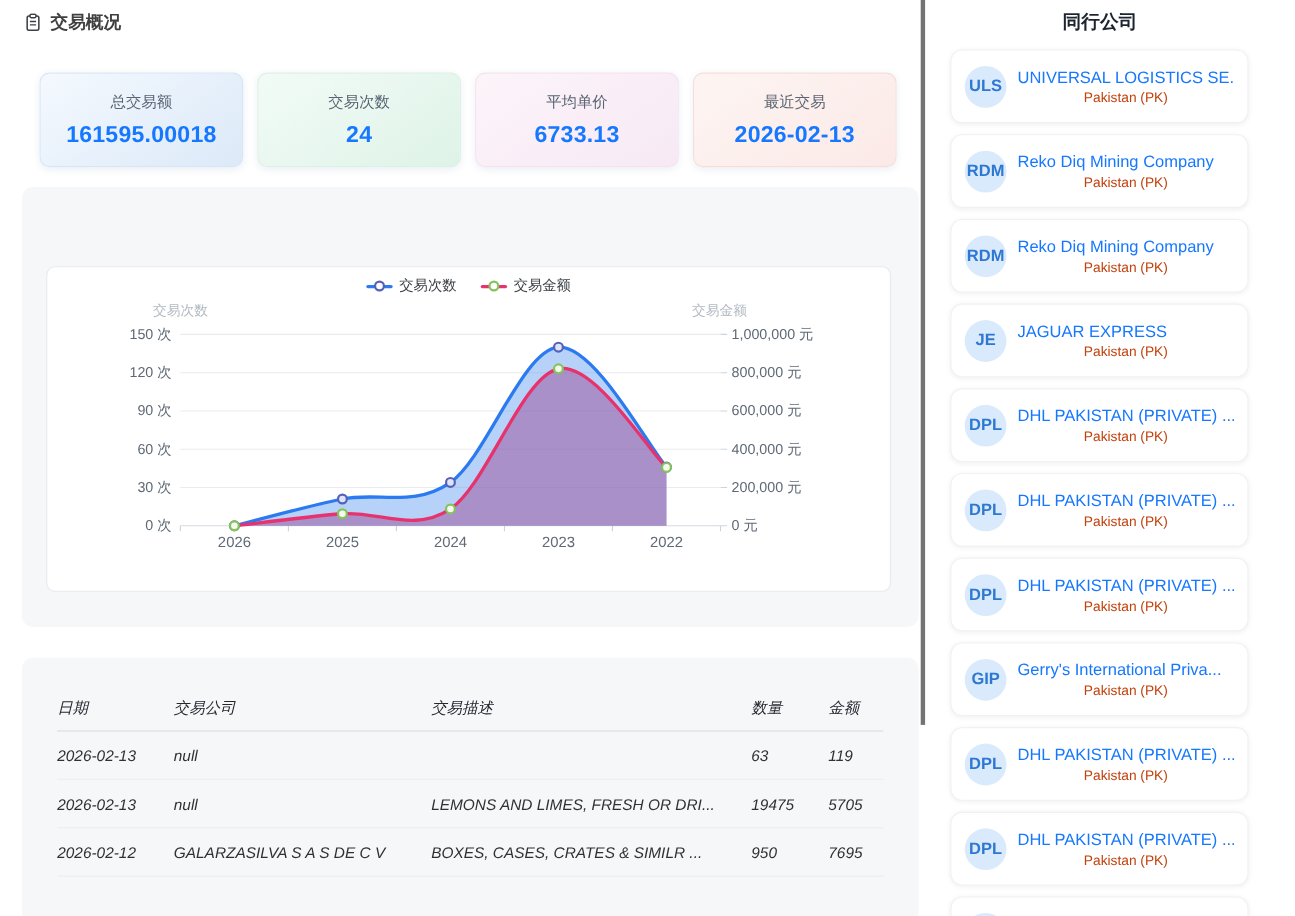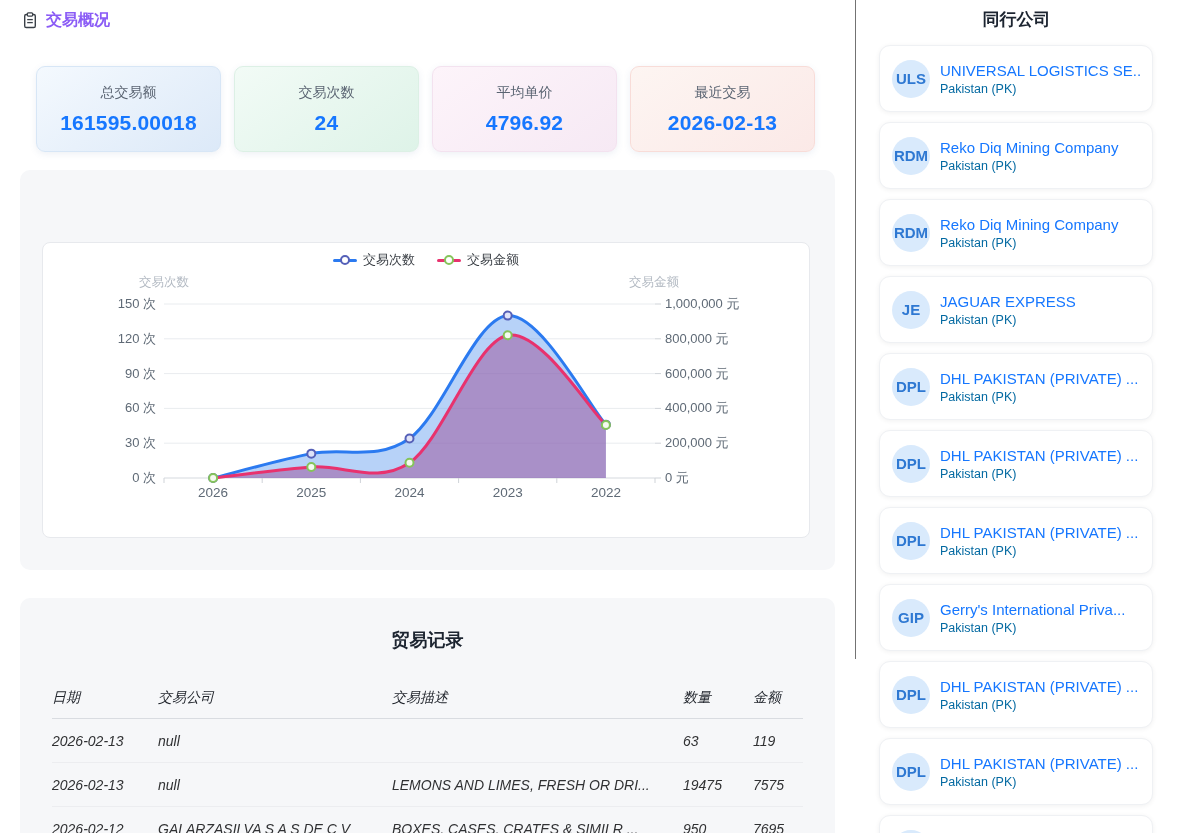--- a/index.html
+++ b/index.html
@@ -5,21 +5,21 @@
   html,body{margin:0;padding:0;}
   body{
     width:1177px;height:833px;overflow:hidden;position:relative;
     background:#ffffff;
     font-family:"Liberation Sans","DejaVu Sans",sans-serif;
     color:#303133;
   }
   
   .main{position:absolute;left:0;top:0;width:855px;height:833px;}
   .page-header{display:flex;align-items:center;gap:8px;padding:8px 0 0 22px;height:24px;}
-  .page-header .title{font-size:16px;font-weight:700;color:#8b5cf6;}
+  .page-header .title{font-size:16px;font-weight:700;color:#404040;}
   
   .stats-row{display:flex;gap:13px;padding:12px 16px 0 36px;}
   .stat-card{
     width:185px;height:86px;border-radius:9px;box-sizing:border-box;
     display:flex;flex-direction:column;align-items:center;justify-content:center;gap:9px;
     box-shadow:0 2px 7px rgba(80,110,160,.10);
     margin-top:22px;
   }
   .stat-card .label{font-size:14px;color:#5a6472;}
   .stat-card .value{font-size:21px;font-weight:700;color:#1677ff;letter-spacing:.2px;}
@@ -53,40 +53,40 @@
   .t-row{display:flex;align-items:center;height:43px;font-size:14px;font-style:italic;}
   .t-head{color:#23272e;border-bottom:1px solid #d9dce1;height:40px;}
   .t-body .t-row{border-bottom:1px solid #ecedf0;color:#303133;}
   .col-date{width:106px;}
   .col-company{width:234px;padding-right:8px;box-sizing:border-box;}
   .col-desc{flex:1;padding-right:10px;box-sizing:border-box;white-space:nowrap;overflow:hidden;}
   .col-qty{width:70px;margin-left:12px;}
   .col-amount{width:50px;}
   
   .sidebar{
-    position:absolute;left:855px;top:0;width:322px;height:659px;box-sizing:border-box;
-    border-left:1px solid #737373;background:#ffffff;
+    position:absolute;left:837px;top:0;width:322px;height:659px;box-sizing:border-box;
+    border-left:4px solid #737373;background:#ffffff;
   }
   .sidebar-title{font-size:17px;font-weight:700;color:#1c2430;text-align:center;margin:0;padding-top:8px;}
   .company-list{padding:14px 24px 0 23px;}
   .company-card{
     height:67px;border:1px solid #eff1f4;border-radius:11px;background:#fff;
     box-shadow:0 1px 5px rgba(0,0,0,.06);margin-bottom:10px;
     display:flex;align-items:center;padding:0 12px;box-sizing:border-box;gap:10px;cursor:pointer;
   }
   .company-avatar{
     width:38px;height:38px;border-radius:50%;background:#d9eafc;flex:0 0 38px;
     display:flex;align-items:center;justify-content:center;
     font-size:15px;font-weight:700;color:#2e78d2;
   }
   .company-info{flex:1;min-width:0;display:flex;flex-direction:column;gap:3px;}
   .company-name{
     font-size:15px;color:#1677ff;white-space:nowrap;overflow:hidden;cursor:pointer;
   }
-  .company-loc{font-size:12.5px;color:#0369a1;text-align:left;}
+  .company-loc{font-size:12.5px;color:#c2410c;text-align:center;}
 </style>
 </head>
 <body>
 
 <div class="main">
 
   <div class="page-header">
     <span style="display:inline-flex;">
       <svg width="16" height="17" viewBox="0 0 16 17">
         <rect x="2.7" y="2.5" width="10.6" height="13" rx="1.6" fill="none" stroke="#3a4048" stroke-width="1.4"></rect>
@@ -102,21 +102,21 @@
     <div class="stat-card theme-blue">
       <div class="label">总交易额</div>
       <div class="value">161595.00018</div>
     </div>
     <div class="stat-card theme-green">
       <div class="label">交易次数</div>
       <div class="value">24</div>
     </div>
     <div class="stat-card theme-purple">
       <div class="label">平均单价</div>
-      <div class="value">4796.92</div>
+      <div class="value">6733.13</div>
     </div>
     <div class="stat-card theme-red">
       <div class="label">最近交易</div>
       <div class="value">2026-02-13</div>
     </div>
   </div>
 
   <div class="chart-panel">
     <div class="chart-card">
       <div class="legend" id="chart-legend">
@@ -185,21 +185,20 @@
           <circle cx="170.1" cy="235" r="4" fill="#f4faef" stroke="#85c45a" stroke-width="2"></circle>
           <circle cx="268.3" cy="224.038" r="4" fill="#f4faef" stroke="#85c45a" stroke-width="2"></circle>
           <circle cx="366.5" cy="219.688" r="4" fill="#f4faef" stroke="#85c45a" stroke-width="2"></circle>
           <circle cx="464.7" cy="92.32000000000002" r="4" fill="#f4faef" stroke="#85c45a" stroke-width="2"></circle>
           <circle cx="562.9000000000001" cy="181.93" r="4" fill="#f4faef" stroke="#85c45a" stroke-width="2"></circle>
         </svg>
     </div>
   </div>
 
   <div class="table-panel">
-    <h2 class="panel-title">贸易记录</h2>
     <div class="trade-table">
       <div class="t-row t-head" id="table-head">
           <div class="col-date">日期</div>
           <div class="col-company">交易公司</div>
           <div class="col-desc">交易描述</div>
           <div class="col-qty">数量</div>
           <div class="col-amount">金额</div>
         </div>
       <div class="t-body" id="table-body">
           <div class="t-row">
@@ -207,21 +206,21 @@
             <div class="col-company">null</div>
             <div class="col-desc"></div>
             <div class="col-qty">63</div>
             <div class="col-amount">119</div>
           </div>
           <div class="t-row">
             <div class="col-date">2026-02-13</div>
             <div class="col-company">null</div>
             <div class="col-desc">LEMONS AND LIMES, FRESH OR DRI...</div>
             <div class="col-qty">19475</div>
-            <div class="col-amount">7575</div>
+            <div class="col-amount">5705</div>
           </div>
           <div class="t-row">
             <div class="col-date">2026-02-12</div>
             <div class="col-company">GALARZASILVA S A S DE C V</div>
             <div class="col-desc">BOXES, CASES, CRATES &amp; SIMILR ...</div>
             <div class="col-qty">950</div>
             <div class="col-amount">7695</div>
           </div>
         </div>
     </div>

